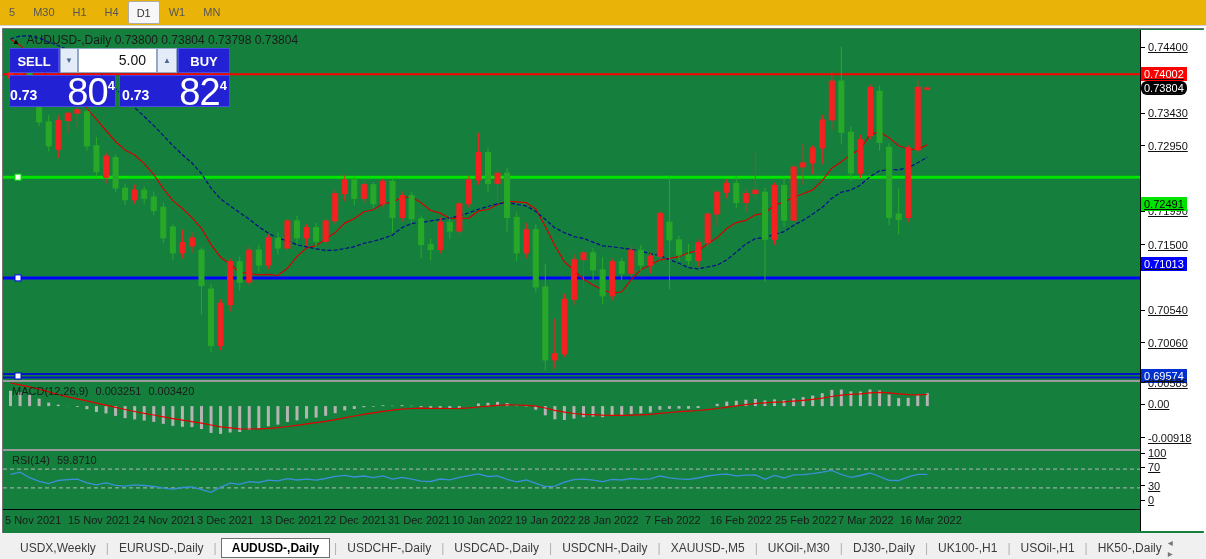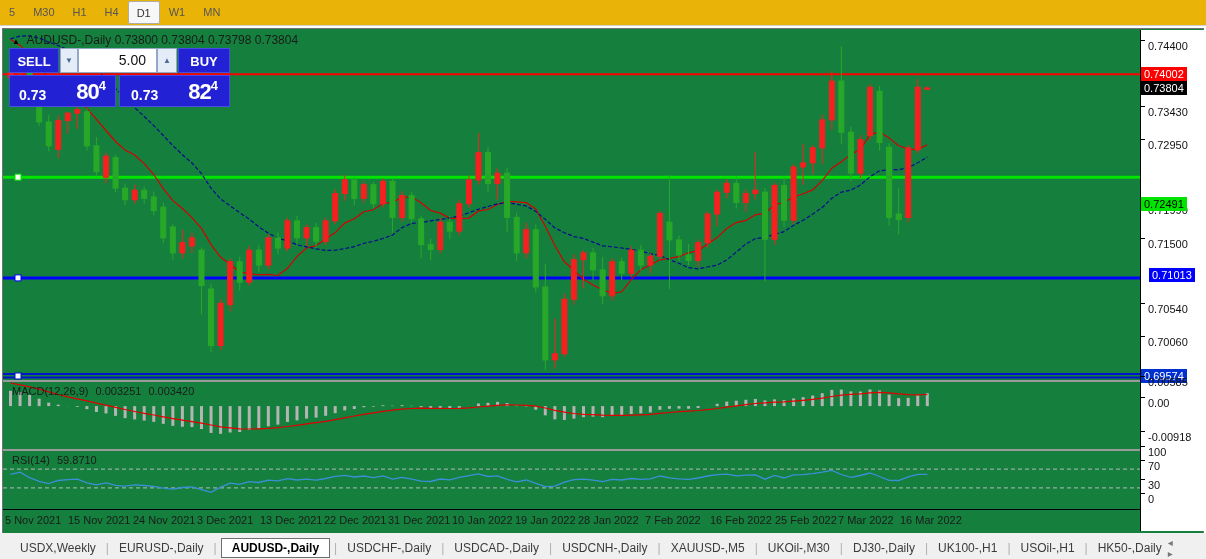--- a/index.html
+++ b/index.html
@@ -20,22 +20,22 @@
   .pane { position:absolute; left:0; }
   #price-pane  { top:1px;   height:350px; width:1137px; }
   #macd-pane   { top:351px; height:67px;  width:1137px; border-top:2px solid #9a9a9a; }
   #rsi-pane    { top:420px; height:60px;  width:1137px; border-top:2px solid #9a9a9a; }
   #x-axis-line { position:absolute; left:0; top:480px; width:1137px; height:1px; background:#000; }
   #date-strip  { position:absolute; left:0; top:483px; width:1137px; height:18px; }
   .date-label  { position:absolute; top:2px; font-size:11px; color:#1a1a1a; white-space:nowrap; }
 
   #y-axis { position:absolute; left:1137px; top:1px; width:64px; height:501px;
             border-left:1px solid #000; background:#fff; }
-  .y-label { position:absolute; left:0; height:14px; display:flex; 
-             font-size:11px; color:#111; white-space:nowrap; }
+  .y-label { position:absolute; left:0; height:14px; display:flex; align-items:center;
+             font-size:11px; color:#111; white-space:nowrap;text-decoration:underline; }
   .y-tick  { width:4px; height:1px; background:#000; margin-right:3px; flex:0 0 auto; }
   .y-box   { padding:0px 3px; font-size:11px; line-height:14px; }
 
   
   .chart-title { position:absolute; left:9px; top:4px; font-size:12px; color:#1a1a1a;
                  z-index:5; white-space:nowrap; }
   .chart-title .tri { font-size:8px; margin-right:4px; color:#000; }
 
   
   .trade-panel { position:absolute; left:6px; top:19px; width:221px; height:59px; z-index:6;border-radius:8px; }
@@ -49,21 +49,21 @@
   .tp-spin-down { left:51px; }
   .tp-spin-up   { left:148px; width:20px; }
   .tp-field { position:absolute; left:69px; top:0; width:79px; height:25px; background:#fff;
               border:1px solid #93a7c6; font-size:14px; color:#111; text-align:right;
               line-height:23px; padding-right:10px; }
   .tp-price { position:absolute; top:27px; height:32px; background:#2222d4; color:#fff;
               display:flex; justify-content:center; border:1px solid #4a4ae4; }
   .tp-price-sell { left:0; width:107px; }
   .tp-price-buy  { left:110px; width:111px; }
   .tp-small { font-size:14px; font-weight:bold; align-self:flex-end; margin:0 2px 3px 0; }
-  .tp-big   { font-size:22px; font-weight:700; line-height:32px; letter-spacing:-1px;margin-left:28px; }
+  .tp-big   { font-size:38px; font-weight:400; line-height:32px; letter-spacing:-1px;margin-left:28px; }
   .tp-sup   { font-size:13px; font-weight:bold; margin-top:2px; }
 
   
   .ind-label { position:absolute; left:5px; top:3px; font-size:11px; color:#1a1a1a;
                z-index:4; white-space:nowrap; }
   .ind-label span { margin-left:4px; }
 
   
   .tabbar-bg { position:absolute; left:0; top:533px; width:1206px; height:26px; background:#f0f0f0; }
   .tabbar { position:absolute; left:0; top:536px; width:1206px; height:23px; background:#f0f0f0;
@@ -481,26 +481,26 @@
         <span>0.70540</span>
       </div>
       <div class="y-label" style="top: 305.858px;">
         <span class="y-tick"></span>
         <span>0.70060</span>
       </div>
       <div class="y-label" style="top: 37.1317px;">
         <span class="y-box" style="background: rgb(255, 0, 0); color: rgb(255, 255, 255);">0.74002</span>
       </div>
       <div class="y-label" style="top: 50.6293px;">
-        <span class="y-box" style="background: rgb(0, 0, 0); color: rgb(255, 255, 255);">0.73804</span>
+        <span class="y-box" style="background: rgb(0, 0, 0); color: rgb(255, 255, 255); border-radius: 6px;">0.73804</span>
       </div>
       <div class="y-label" style="top: 140.137px; margin-top: 27px;">
         <span class="y-box" style="background: rgb(0, 228, 0); color: rgb(0, 0, 0);">0.72491</span>
       </div>
-      <div class="y-label" style="top: 238px; margin-left: 8px;">
+      <div class="y-label" style="top: 227px;">
         <span class="y-box" style="background: rgb(0, 0, 255); color: rgb(255, 255, 255);">0.71013</span>
       </div>
       <div class="y-label" style="top: 338.988px;">
         <span class="y-box" style="background: rgb(0, 48, 208); color: rgb(255, 255, 255);">0.69574</span>
       </div>
       <div class="y-label" style="top: 345.739px;">
         <span class="y-tick"></span>
         <span>0.00585</span>
       </div>
       <div class="y-label" style="top: 367.101px;">

